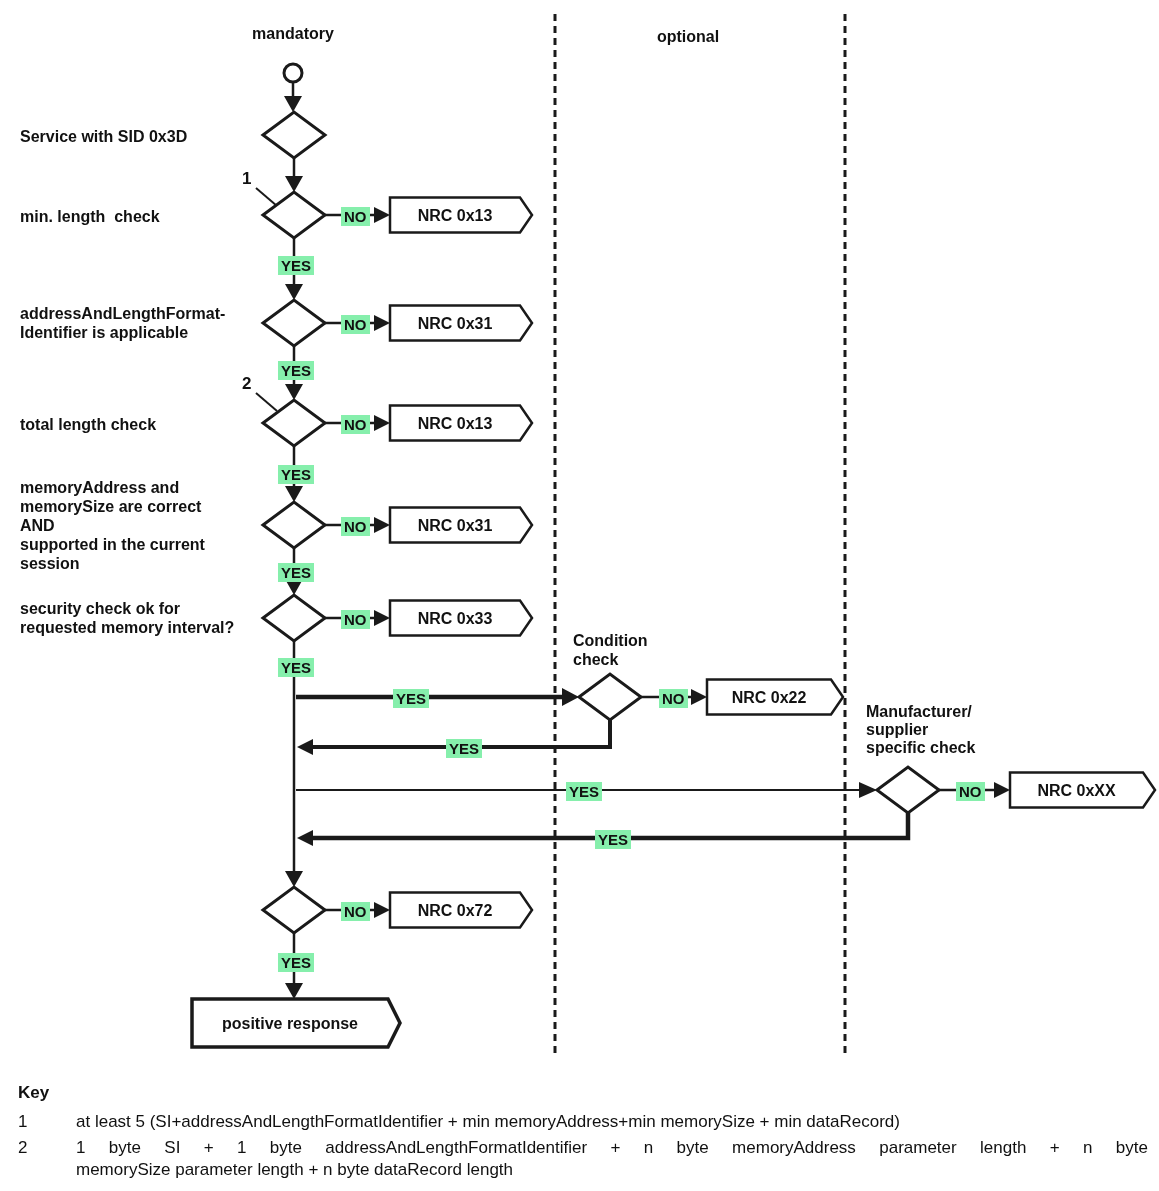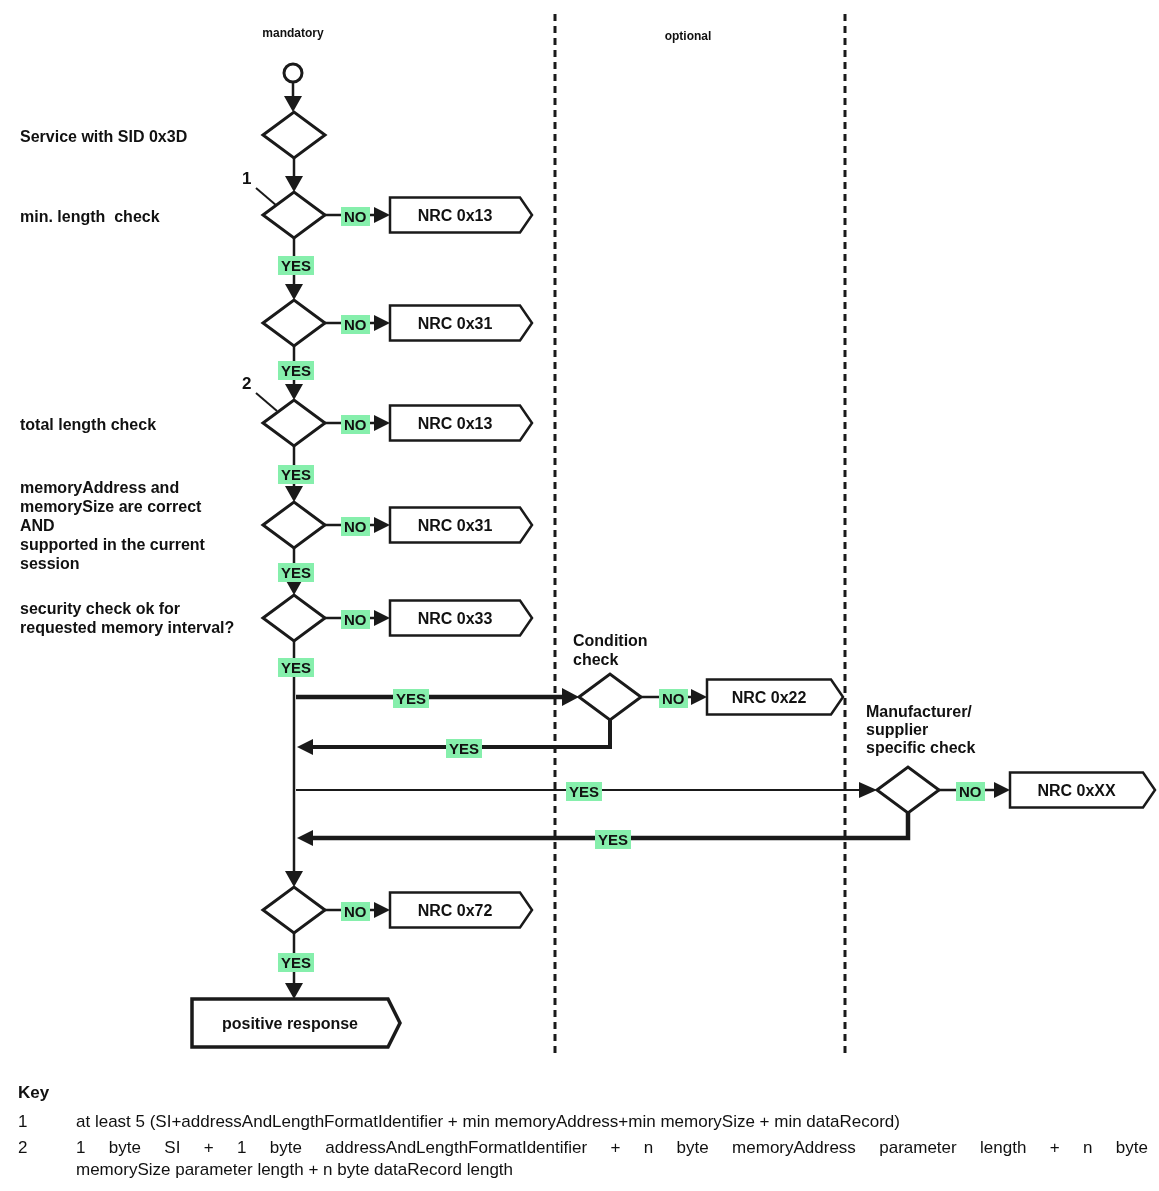--- a/index.html
+++ b/index.html
@@ -5,21 +5,21 @@
   html,body { margin:0; padding:0; background:#fff; }
   .stage {
     position:relative; width:1159px; height:1191px; background:#fff;
     font-family:"Liberation Sans","DejaVu Sans",sans-serif; color:#111;
   }
   .layer { position:absolute; left:0; top:0; }
   .txt { position:absolute; font-weight:700; font-size:16px; line-height:19px; }
   .prewrap { white-space:pre-wrap; }
   .center { text-align:center; }
   .online { background:#86efac; padding:0 3px; }  
-  .hdr { font-size:12px; }
+  .hdr { font-size:16px; }
   .nrc { text-align:center; font-size:16px; }
   .small-flow { font-size:15px; }
   .keytxt { font-weight:400; font-size:17px; line-height:22px; }
   .justify1 { text-align:justify; text-align-last:justify; }
 </style>
 </head>
 <body>
 
 <div class="stage">
 
@@ -135,20 +135,22 @@
     <polygon points="1010,772.5 1143,772.5 1155,790 1143,807.5 1010,807.5" stroke-width="2.5" fill="#fff"></polygon>
     <polygon points="390,892.5 520,892.5 532,910 520,927.5 390,927.5" stroke-width="2.5" fill="#fff"></polygon>
     <polygon points="192,999 388,999 400,1023 388,1047 192,1047" stroke-width="3.5" fill="#fff"></polygon>
   </svg>
 
   <div class="txt hdr center" style="left:193px; top:24px; width:200px;">mandatory</div>
   <div class="txt hdr center" style="left:588px; top:27px; width:200px;">optional</div>
 
   <div class="txt prewrap" style="left:20px; top:127px;">Service with SID 0x3D</div>
   <div class="txt prewrap" style="left:20px; top:207px;">min. length  check</div>
+  <div class="txt prewrap" style="left:20px; top:304px;">addressAndLengthFormat-
+Identifier is applicable</div>
   <div class="txt prewrap" style="left:20px; top:415px;">total length check</div>
   <div class="txt prewrap" style="left:20px; top:599px;">security check ok for
 requested memory interval?</div>
   <div class="txt prewrap" style="left:20px; top:478px;">memoryAddress and
 memorySize are correct
 AND
 supported in the current
 session</div>
 
   <div class="txt prewrap" style="left:573px; top:631px;">Condition

